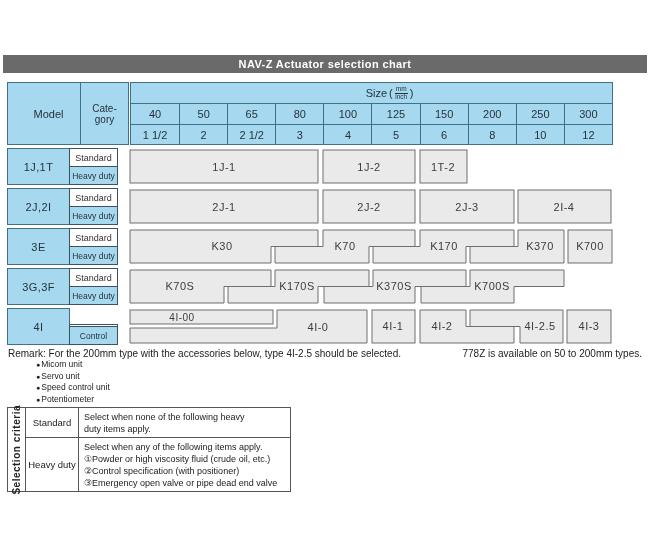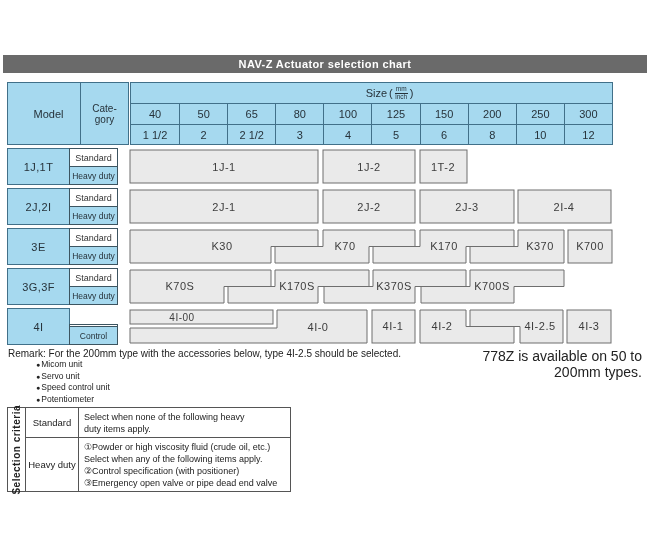--- a/index.html
+++ b/index.html
@@ -39,21 +39,21 @@
 
   
   .blocks-svg{position:absolute;left:0;top:0;}
   .blk{fill:#eaeaea;stroke:#6e6e6e;stroke-width:1;}
   .blk-label{fill:#3d3d3d;font-family:"Liberation Sans","DejaVu Sans",sans-serif;font-size:11px;
              letter-spacing:.5px;text-anchor:middle;}
   .blk-label.small{font-size:10px;}
 
   
   .remark-line{left:8px;top:348px;font-size:10px;color:#222;}
-  .note-right{left:440px;top:348px;width:202px;font-size:14px;color:#222;text-align:right;}
+  .note-right{left:440px;top:348px;width:202px;font-size:10px;color:#222;text-align:right;}
   .bullets{left:36px;top:359px;font-size:8.5px;color:#222;line-height:11.5px;}
   .bullets .blt{font-size:7px;margin-right:1px;}
 
   
   .crit{left:7px;top:407px;display:grid;grid-template-columns:18px 53px 211px;
         grid-template-rows:30px 53px;border:1px solid #555;background:#fff;}
   .crit-side{grid-row:1/3;border-right:1px solid #555;display:flex;align-items:center;justify-content:center;}
   .crit-side span{writing-mode:vertical-rl;transform:rotate(180deg);font-weight:bold;font-size:10px;
                   letter-spacing:.5px;color:#222;white-space:nowrap;}
   .crit-label{border-right:1px solid #555;display:flex;align-items:center;justify-content:center;
@@ -195,20 +195,20 @@
     <div class="crit-side">
       <span>Selection criteria</span>
     </div>
     <div class="crit-label r1">Standard</div>
     <div class="crit-text r1">
       <div>Select when none of the following heavy</div>
       <div>duty items apply.</div>
     </div>
     <div class="crit-label">Heavy duty</div>
     <div class="crit-text">
+      <div>Select when any of the following items apply.</div>
       <div>①Powder or high viscosity fluid (crude oil, etc.)</div>
-      <div>Select when any of the following items apply.</div>
       <div>②Control specification (with positioner)</div>
       <div>③Emergency open valve or pipe dead end valve</div>
     </div>
   </div>
 
 </div>
 
 </body></html>

